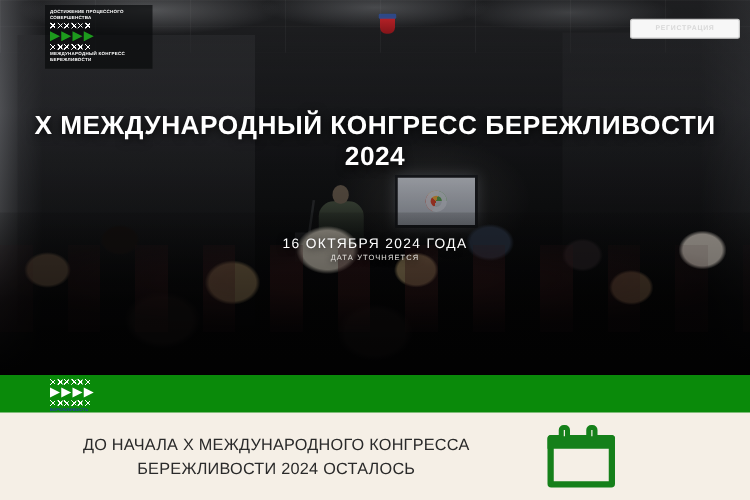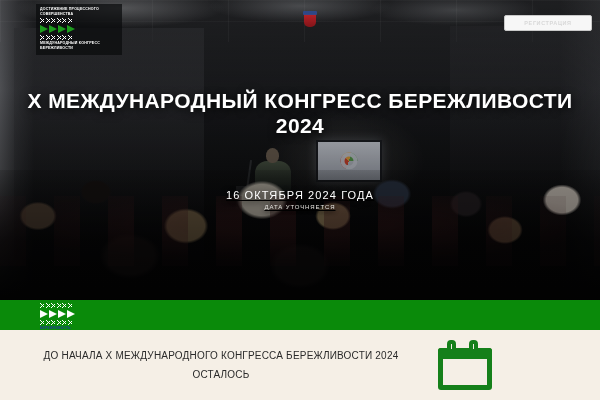--- a/index.html
+++ b/index.html
@@ -289,21 +289,20 @@
     text-transform: uppercase;
     text-shadow: 0 2px 8px rgba(0,0,0,.85);
     margin: 0;
   }
 
   .hero-date-wrap {
     position: absolute;
     left: 0; right: 0; top: 188px;
     z-index: 5;
     text-align: center;
-    text-decoration: underline;
   }
   .hero-date {
     color: #ffffff;
     font-size: 11px;
     line-height: 14px;
     font-weight: 400;
     letter-spacing: 1.1px;
     text-transform: uppercase;
     text-shadow: 0 1px 6px rgba(0,0,0,.9);
   }
@@ -352,21 +351,21 @@
     display: flex;
     align-items: center;
     z-index: 4;
   }
   .countdown-text {
     width: 420px;
     padding-left: 22px;
     box-sizing: border-box;
     text-align: center;
     color: #2a2a2a;
-    font-size: 10px;
+    font-size: 13px;
     line-height: 19px;
     font-weight: 400;
     letter-spacing: .2px;
     text-transform: uppercase;
   }
   .countdown-icon {
     flex: 1;
     display: flex;
     justify-content: flex-start;
     padding-left: 18px;

